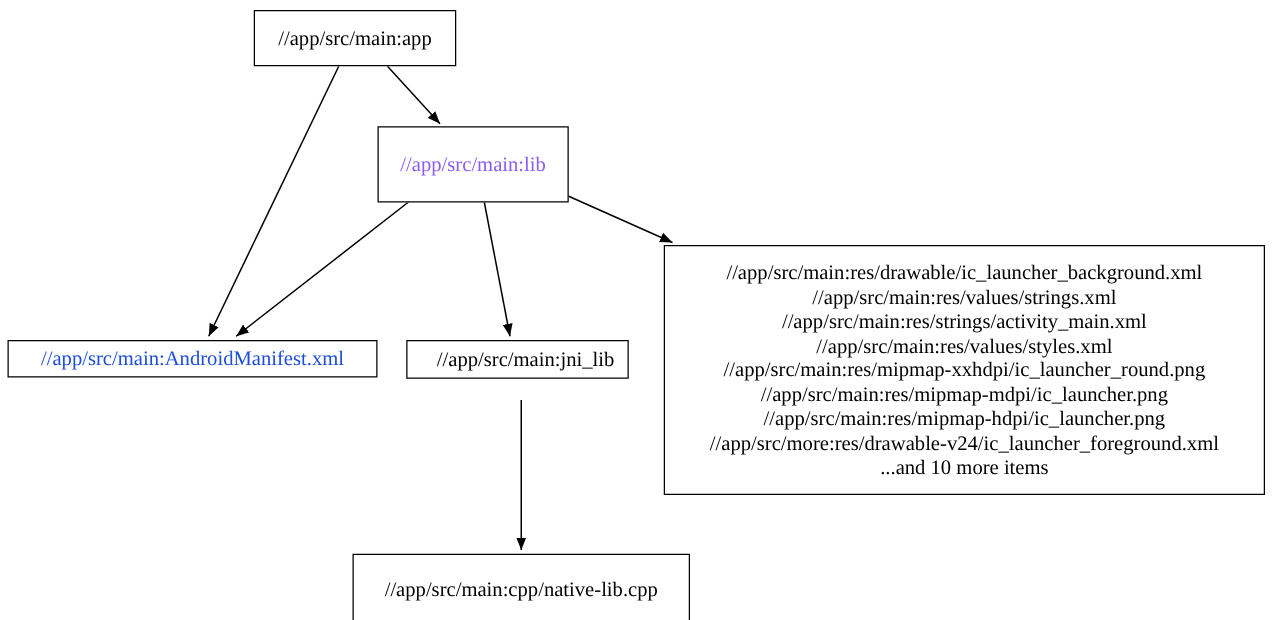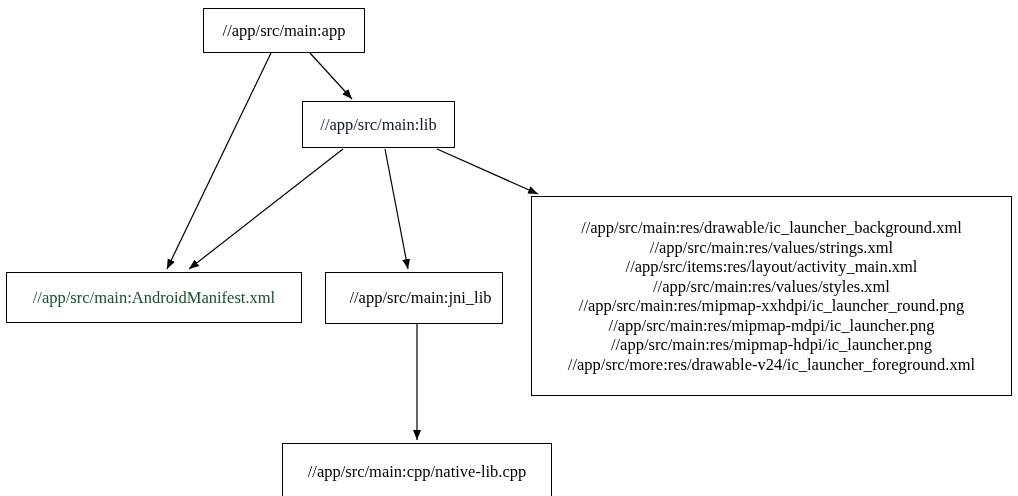--- a/index.html
+++ b/index.html
@@ -58,36 +58,37 @@
         <line x1="343" y1="149" x2="189" y2="269" stroke="#000000" stroke-width="1.2" marker-end="url(#arrowhead)"></line>
         <line x1="385" y1="149" x2="408" y2="269" stroke="#000000" stroke-width="1.2" marker-end="url(#arrowhead)"></line>
         <line x1="437" y1="149" x2="538" y2="194" stroke="#000000" stroke-width="1.2" marker-end="url(#arrowhead)"></line>
         <line x1="417" y1="320" x2="417" y2="440" stroke="#000000" stroke-width="1.2" marker-end="url(#arrowhead)"></line>
       </g>
   </svg>
   <div id="node-layer">
       <div class="node" style="left: 203px; top: 8px; width: 162px; height: 45px; background: rgb(255, 255, 255); border-color: rgb(0, 0, 0); color: rgb(0, 0, 0);">
         <span class="node-line">//app/src/main:app</span>
       </div>
-      <div class="node" style="left: 302px; top: 101px; width: 153px; height: 47px; background: rgb(255, 255, 255); border-color: rgb(0, 0, 0); color: #0f172a;">
+      <div class="node" style="left: 302px; top: 101px; width: 153px; height: 61px; background: rgb(255, 255, 255); border-color: rgb(0, 0, 0); color: #8b5cf6;">
         <span class="node-line">//app/src/main:lib</span>
       </div>
-      <div class="node" style="left: 6px; top: 272px; width: 296px; height: 51px; background: rgb(255, 255, 255); border-color: rgb(0, 0, 0); color: #14532d;">
+      <div class="node" style="left: 6px; top: 272px; width: 296px; height: 30px; background: rgb(255, 255, 255); border-color: rgb(0, 0, 0); color: #1d4ed8;">
         <span class="node-line">//app/src/main:AndroidManifest.xml</span>
       </div>
-      <div class="node" style="left: 325px; top: 272px; width: 178px; height: 52px; background: rgb(255, 255, 255); border-color: rgb(0, 0, 0); color: rgb(0, 0, 0); padding-left: 13px;">
+      <div class="node" style="left: 325px; top: 272px; width: 178px; height: 31px; background: rgb(255, 255, 255); border-color: rgb(0, 0, 0); color: rgb(0, 0, 0); padding-left: 13px;">
         <span class="node-line">//app/src/main:jni_lib</span>
       </div>
       <div class="node" style="left: 531px; top: 196px; width: 481px; height: 200px; background: rgb(255, 255, 255); border-color: rgb(0, 0, 0); color: rgb(0, 0, 0);">
         <span class="node-line">//app/src/main:res/drawable/ic_launcher_background.xml</span>
         <span class="node-line">//app/src/main:res/values/strings.xml</span>
-        <span class="node-line">//app/src/items:res/layout/activity_main.xml</span>
+        <span class="node-line">//app/src/main:res/strings/activity_main.xml</span>
         <span class="node-line">//app/src/main:res/values/styles.xml</span>
         <span class="node-line">//app/src/main:res/mipmap-xxhdpi/ic_launcher_round.png</span>
         <span class="node-line">//app/src/main:res/mipmap-mdpi/ic_launcher.png</span>
         <span class="node-line">//app/src/main:res/mipmap-hdpi/ic_launcher.png</span>
         <span class="node-line">//app/src/more:res/drawable-v24/ic_launcher_foreground.xml</span>
+        <span class="node-line">...and 10 more items</span>
       </div>
       <div class="node" style="left: 282px; top: 443px; width: 270px; height: 58px; background: rgb(255, 255, 255); border-color: rgb(0, 0, 0); color: rgb(0, 0, 0);">
         <span class="node-line">//app/src/main:cpp/native-lib.cpp</span>
       </div>
     </div>
 </div>
 
 </body></html>

